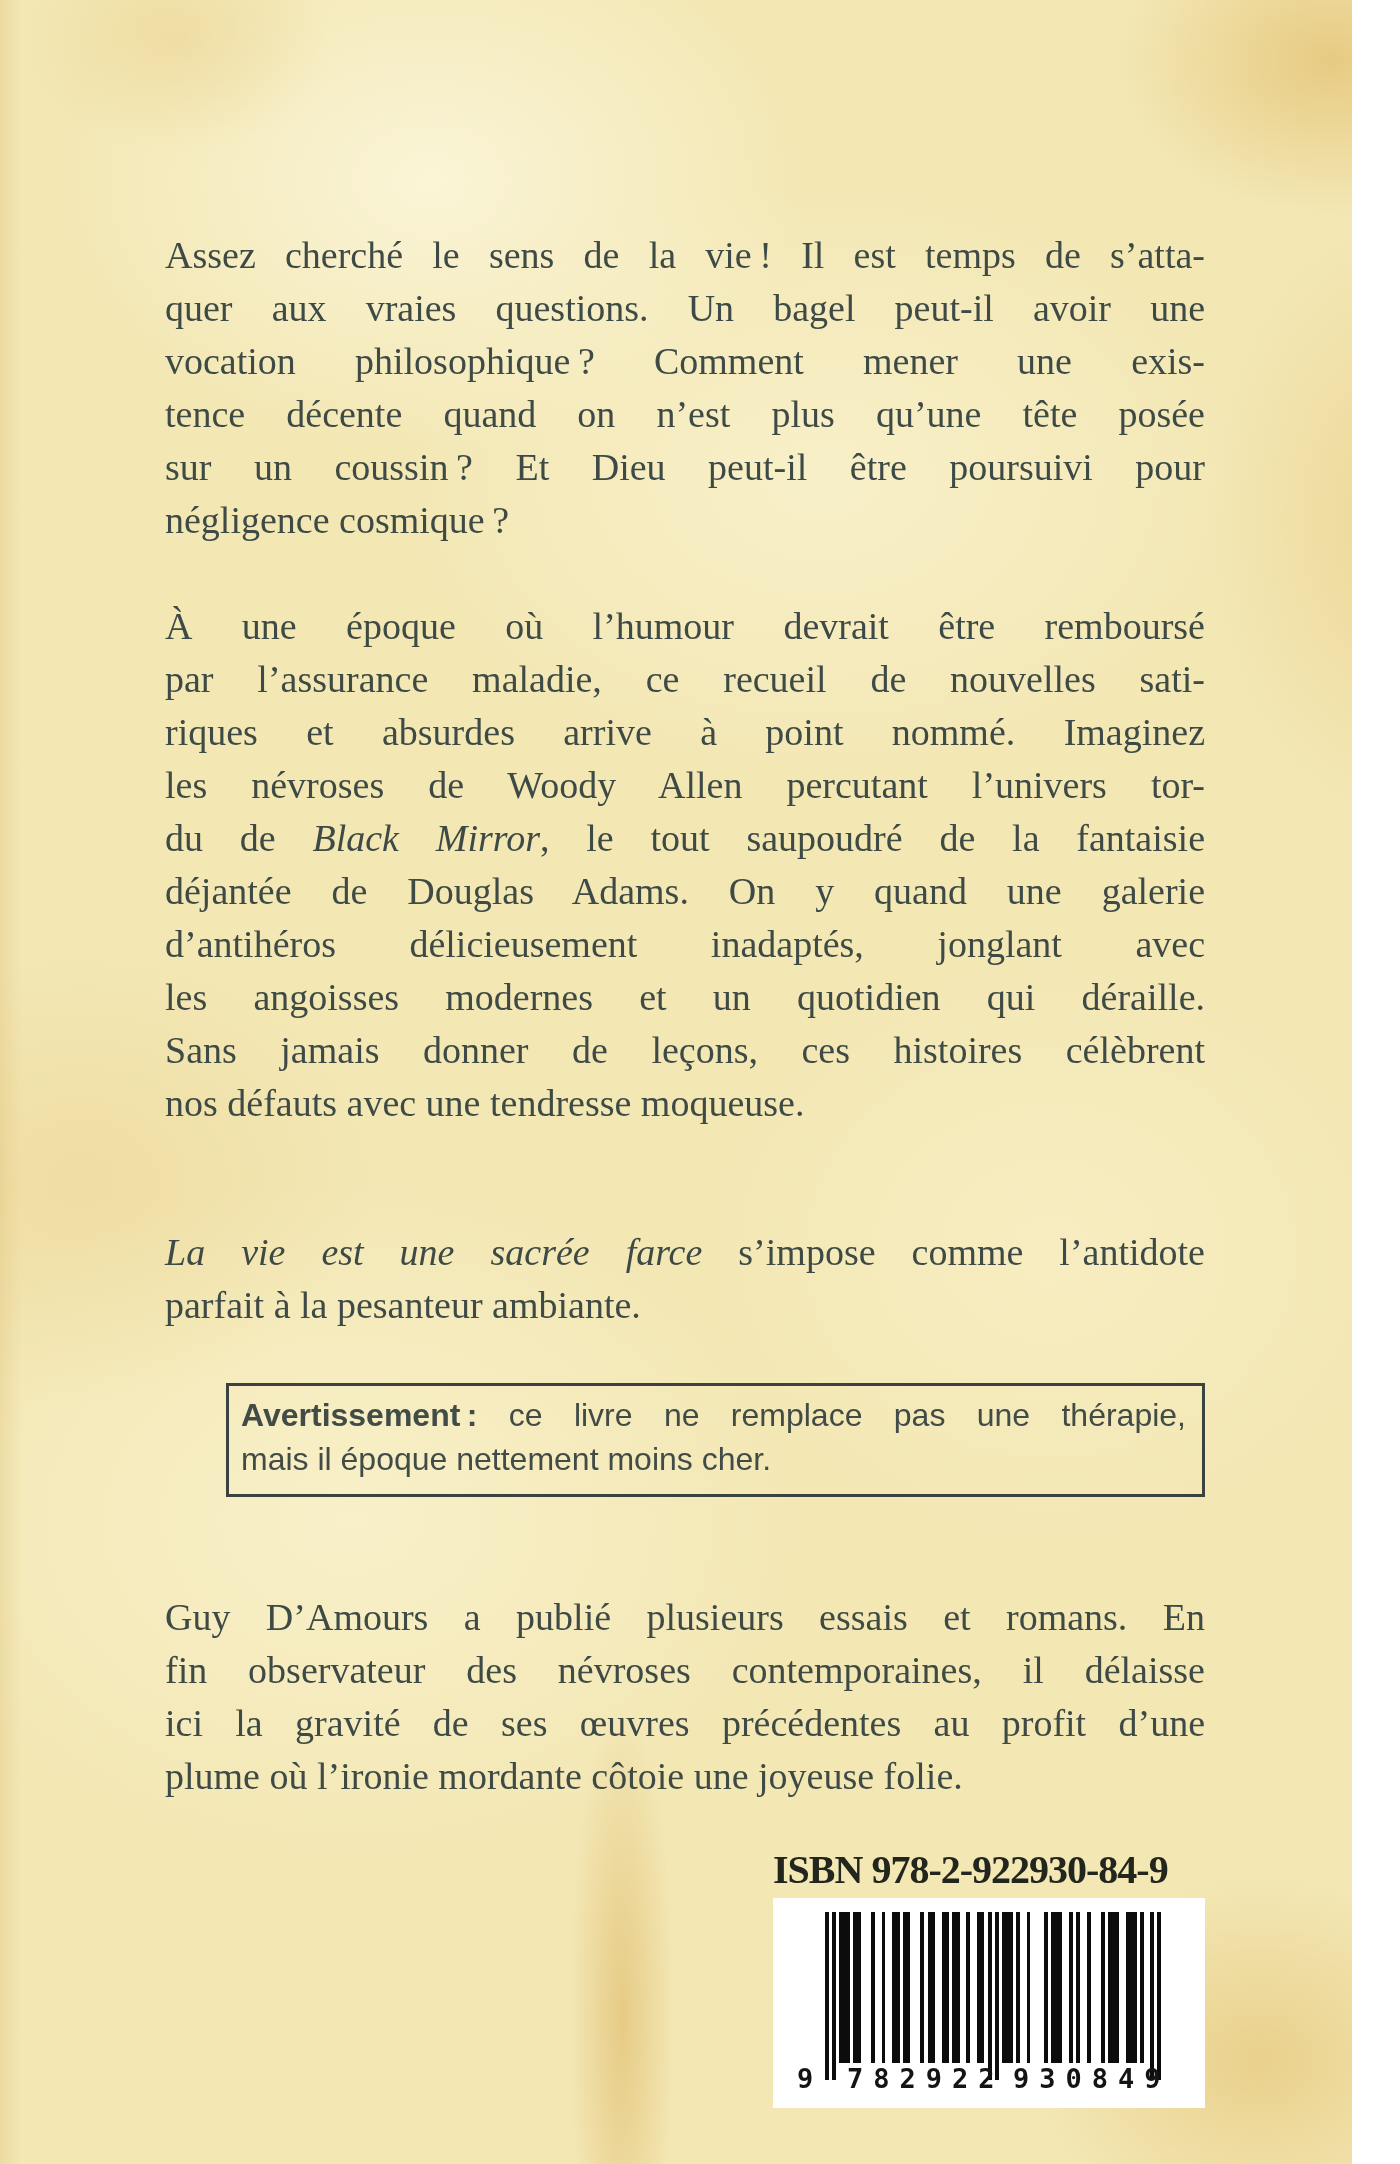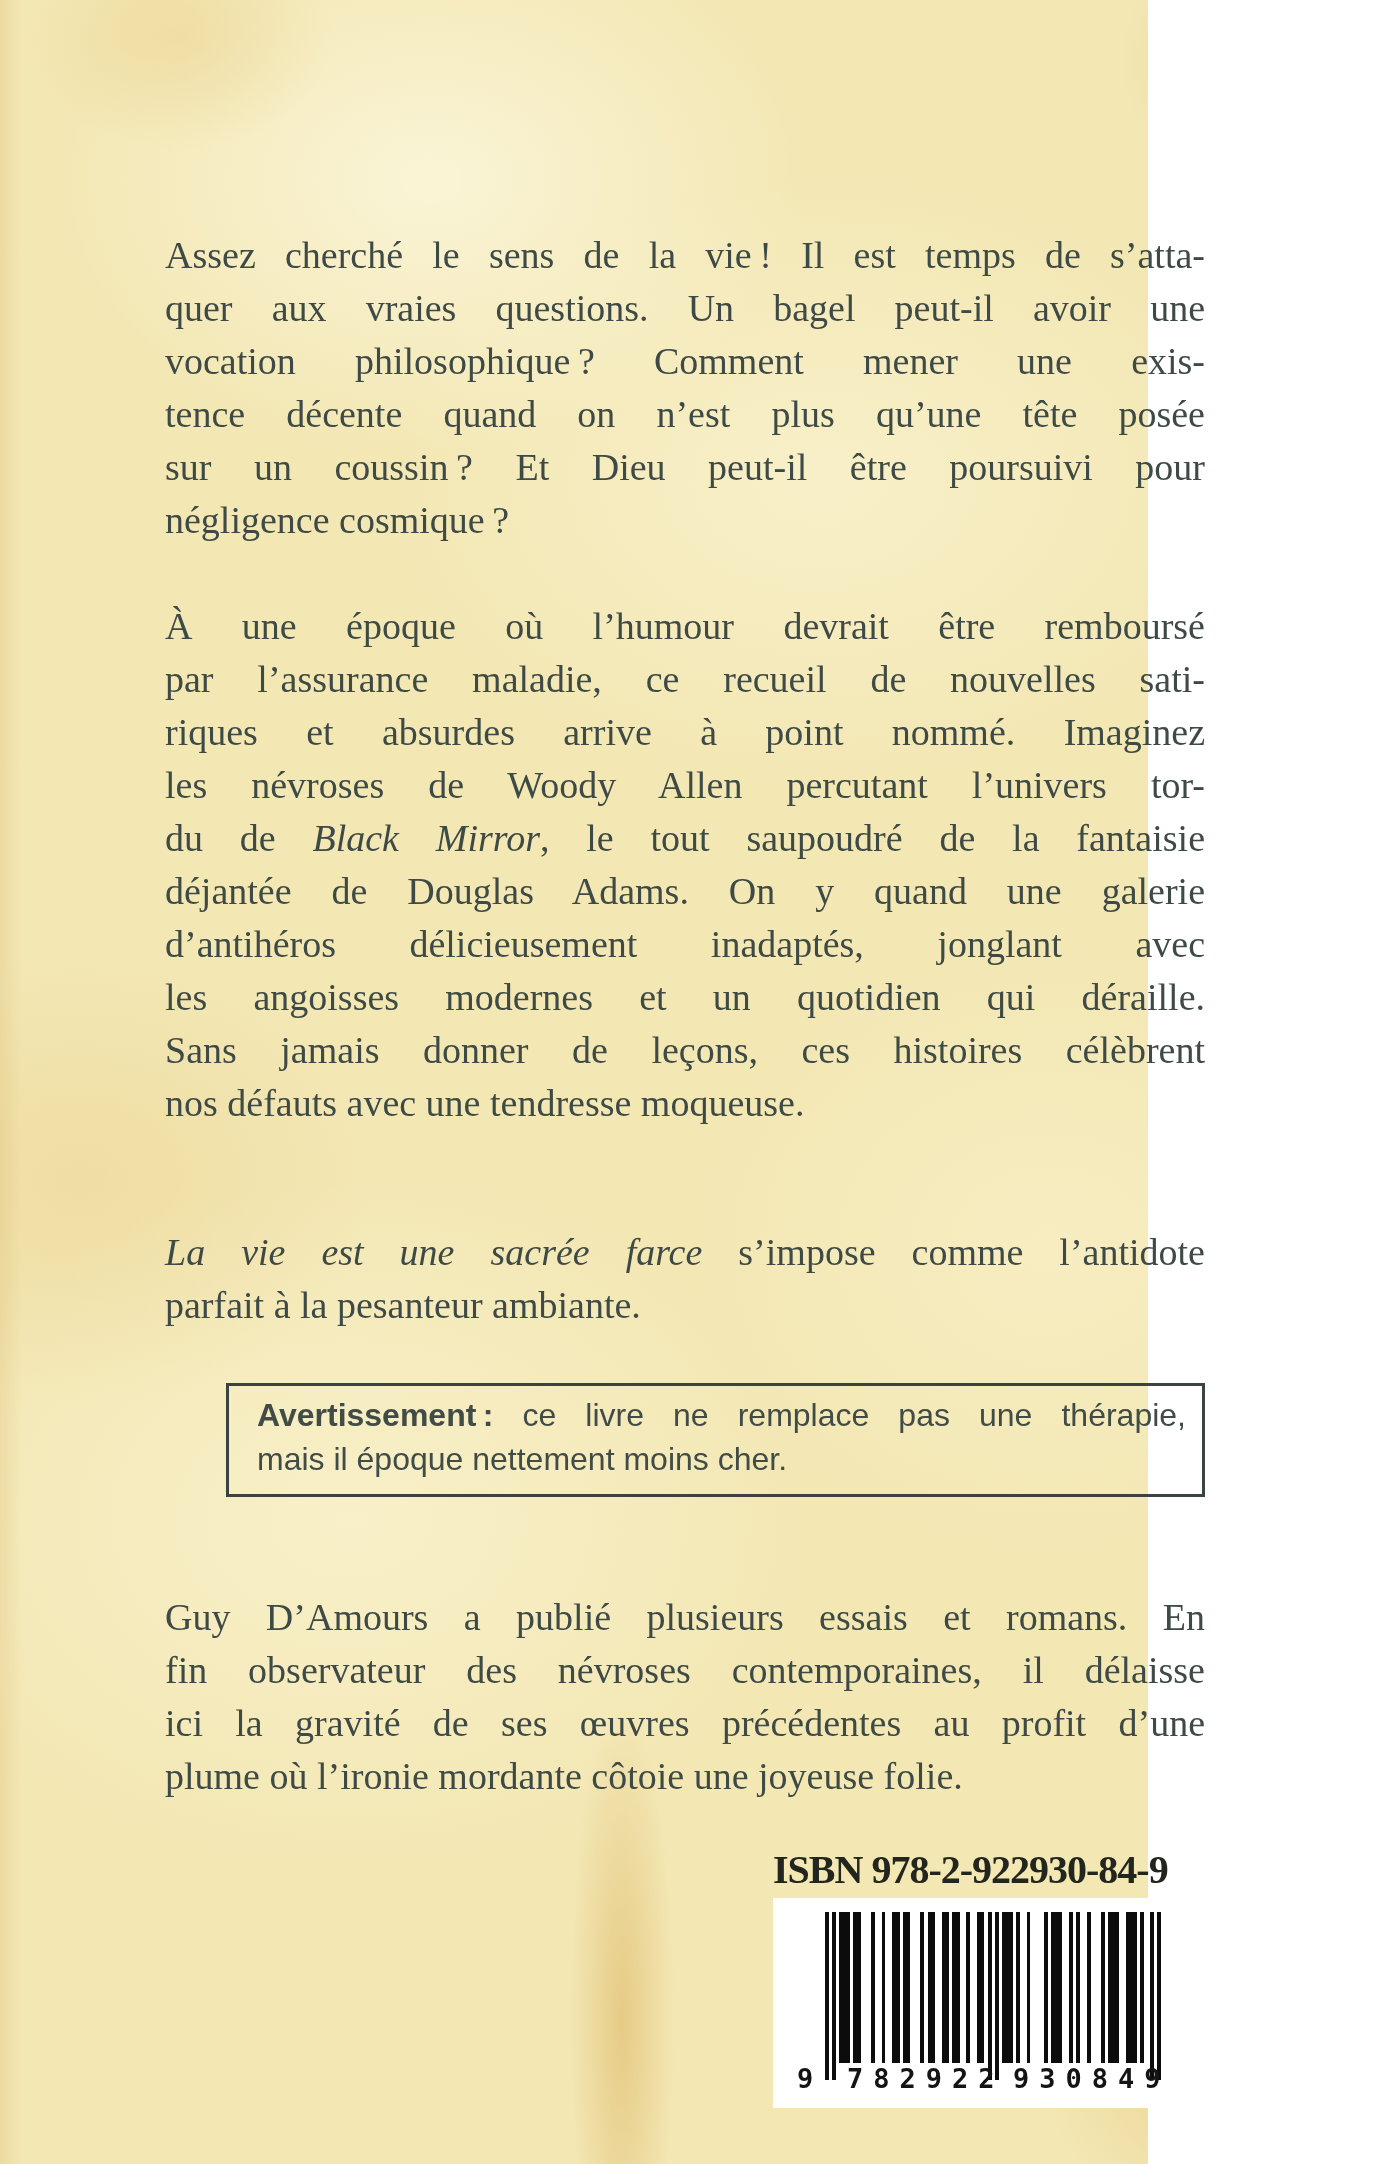--- a/index.html
+++ b/index.html
@@ -4,21 +4,21 @@
 <style>
   html, body { margin: 0; padding: 0; }
   body {
     width: 1400px; height: 2164px;
     position: relative;
     font-family: "Liberation Serif", serif;
     overflow: hidden;
   }
   .cover {
     position: absolute; left: 0; top: 0;
-    width: 1148px; height: 2164px;
+    width: 1352px; height: 2164px;
     background:
       linear-gradient(90deg, rgba(203,162,78,0.18) 0px, rgba(203,162,78,0) 22px, rgba(203,162,78,0) 1378px, rgba(203,162,78,0.20) 1400px),
       radial-gradient(ellipse 300px 220px at 1330px 60px,  rgba(219,174,80,0.50), rgba(219,174,80,0) 70%),
       radial-gradient(ellipse 260px 420px at 1395px 520px, rgba(225,186,100,0.35), rgba(225,186,100,0) 70%),
       radial-gradient(ellipse 320px 260px at 1260px 2060px,rgba(219,174,80,0.40), rgba(219,174,80,0) 70%),
       radial-gradient(ellipse 70px 420px at 622px 2020px,  rgba(214,168,76,0.45), rgba(214,168,76,0) 75%),
       radial-gradient(ellipse 220px 160px at 180px 40px,   rgba(231,204,130,0.40), rgba(231,204,130,0) 70%),
       radial-gradient(ellipse 420px 320px at 80px 1180px,  rgba(228,196,118,0.28), rgba(228,196,118,0) 70%),
       radial-gradient(ellipse 520px 380px at 430px 180px,  rgba(253,249,226,0.75), rgba(253,249,226,0) 72%),
       radial-gradient(ellipse 600px 420px at 820px 480px,  rgba(252,247,218,0.55), rgba(252,247,218,0) 72%),
@@ -36,21 +36,21 @@
   .bd { font-weight: bold; }
   .p1 { top: 229px; }
   .p2 { top: 600px; }
   .p3 { top: 1182px; margin-top: 44px; }
   .bio { top: 1591px; }
   .warning-box {
     position: absolute; left: 226px; top: 1383px;
     width: 979px; height: 114px;
     box-sizing: border-box;
     border: 3px solid #3a433f;
-    padding: 7px 16px 0 28px;
+    padding: 7px 16px 0 12px;
     font-family: "Liberation Sans", sans-serif;
     font-size: 32px; line-height: 44px; color: #414c47;
   }
   .isbn {
     position: absolute; left: 773px; top: 1848px; width: 432px;
     text-align: left; white-space: nowrap;
     font-weight: bold; font-size: 40px; line-height: 44px;
     letter-spacing: -1px; color: #23261e;
   }
   .barcode {

